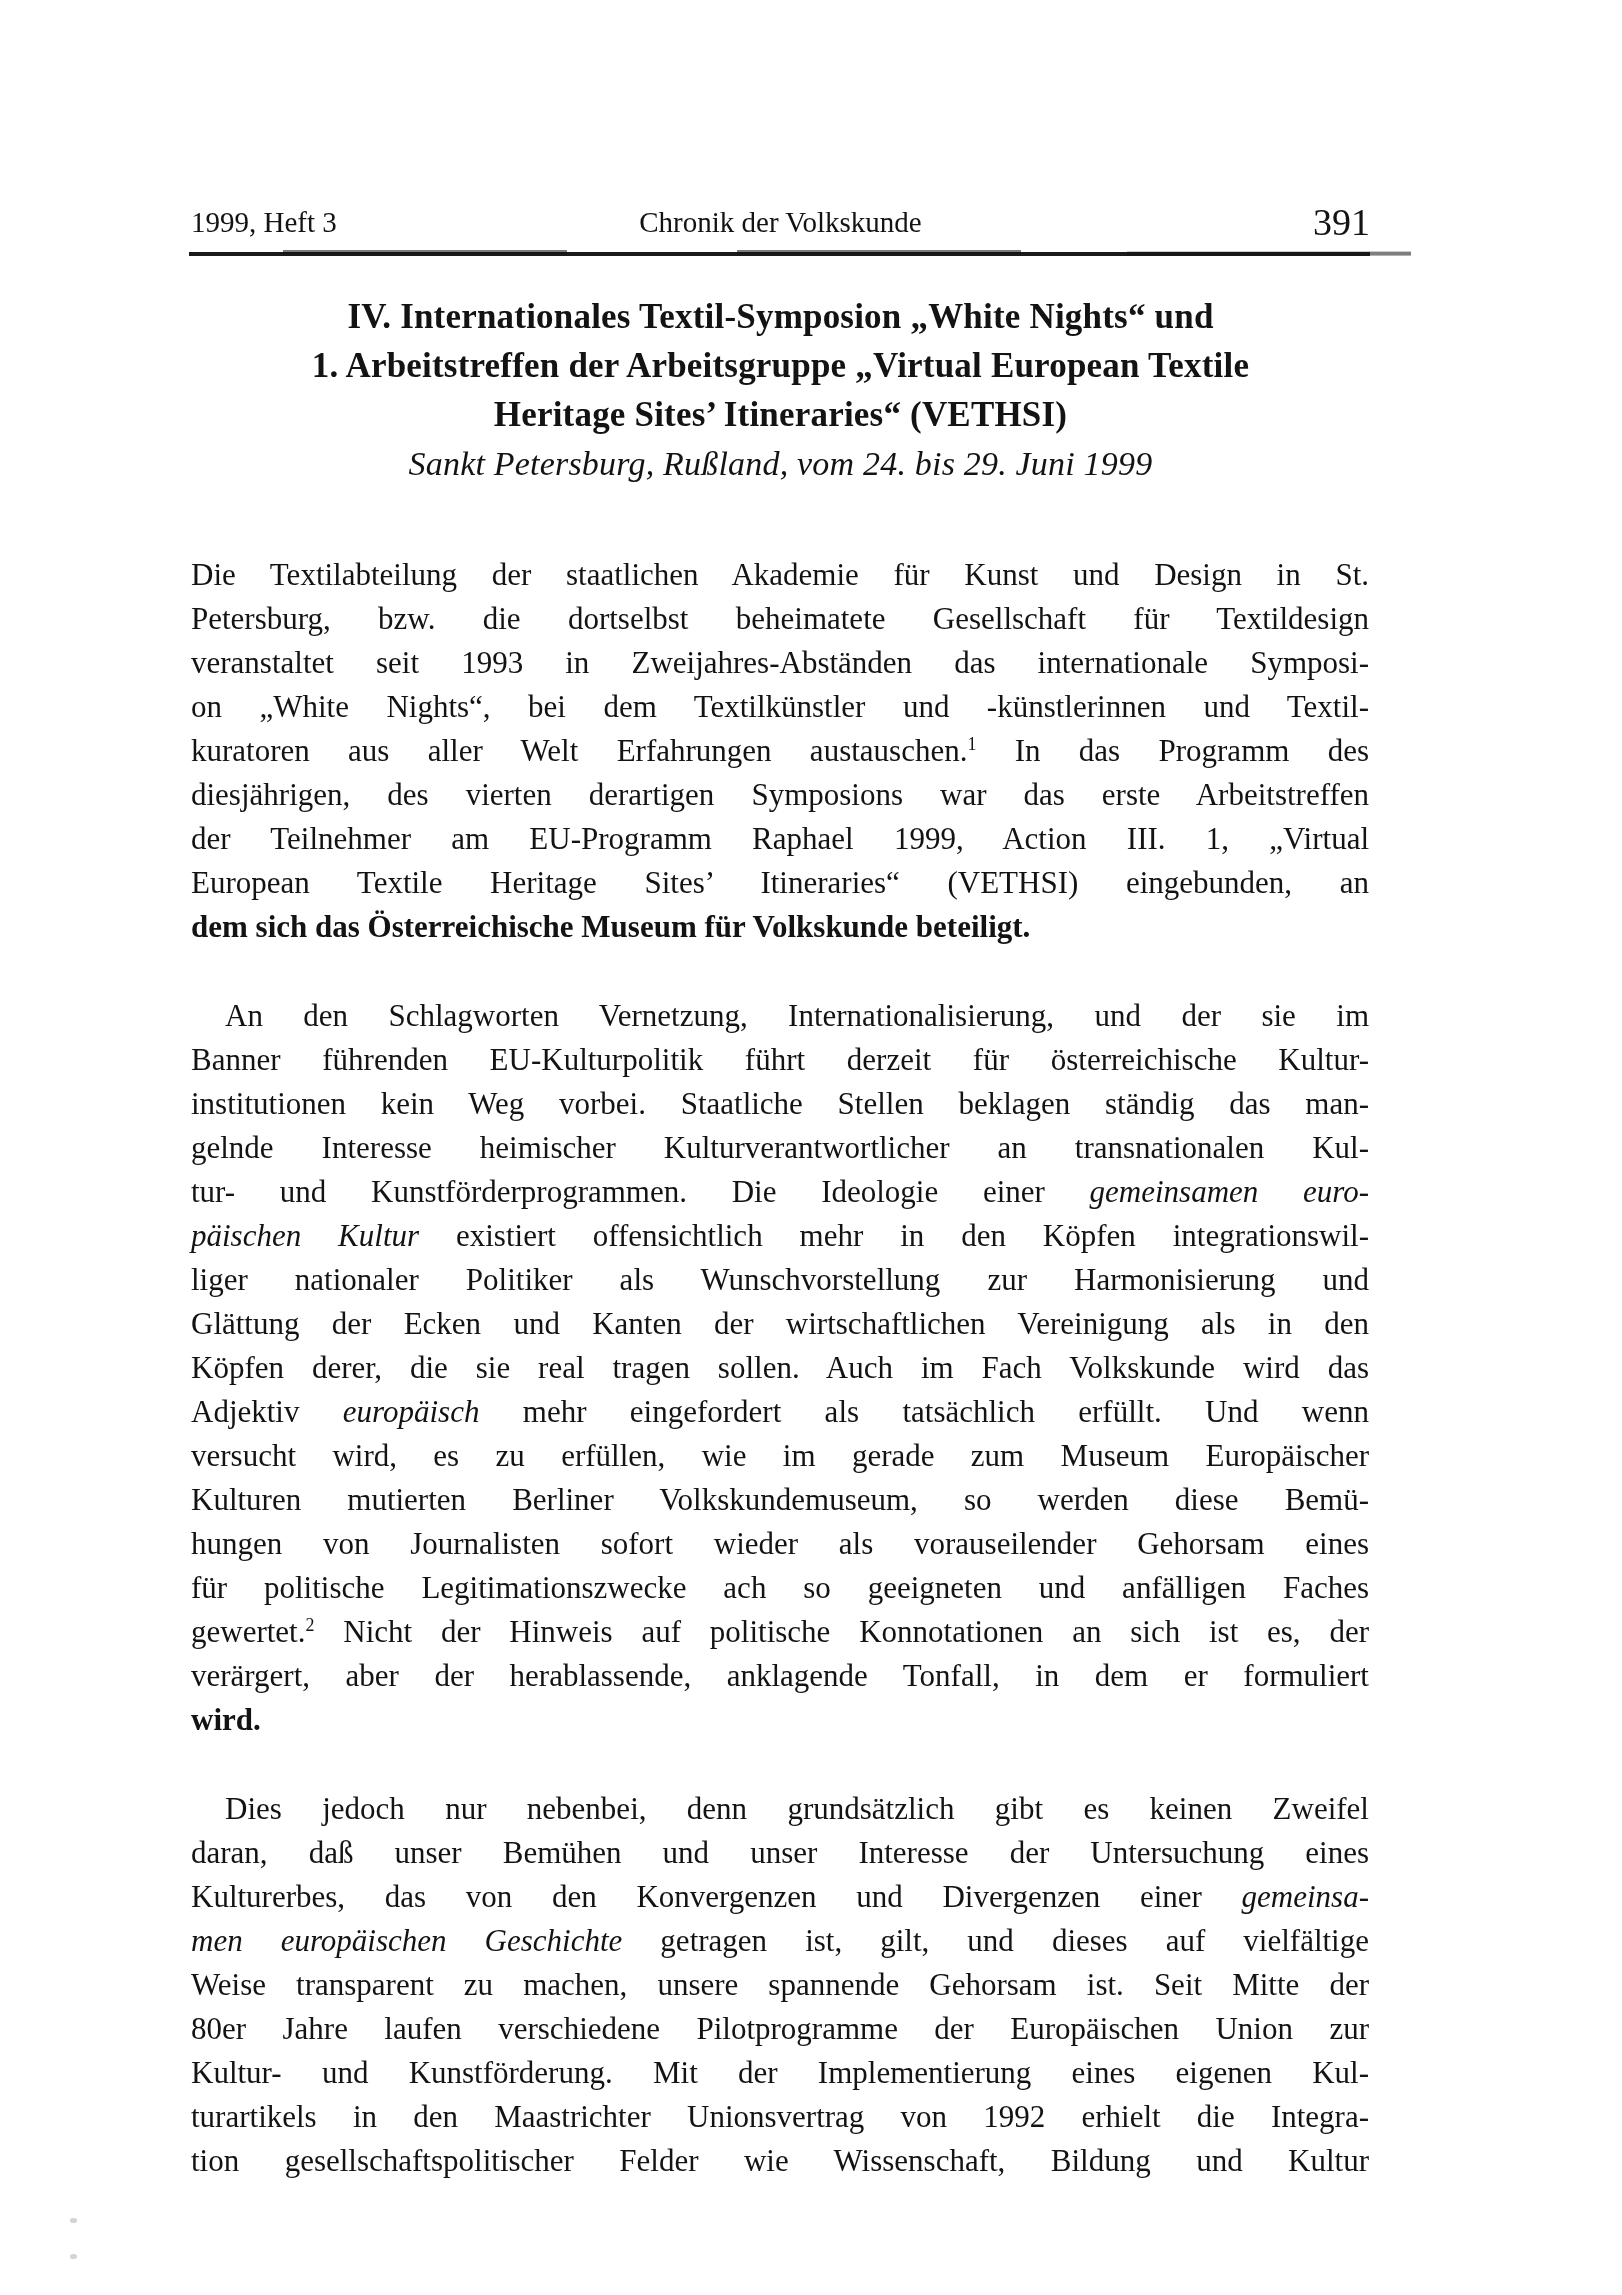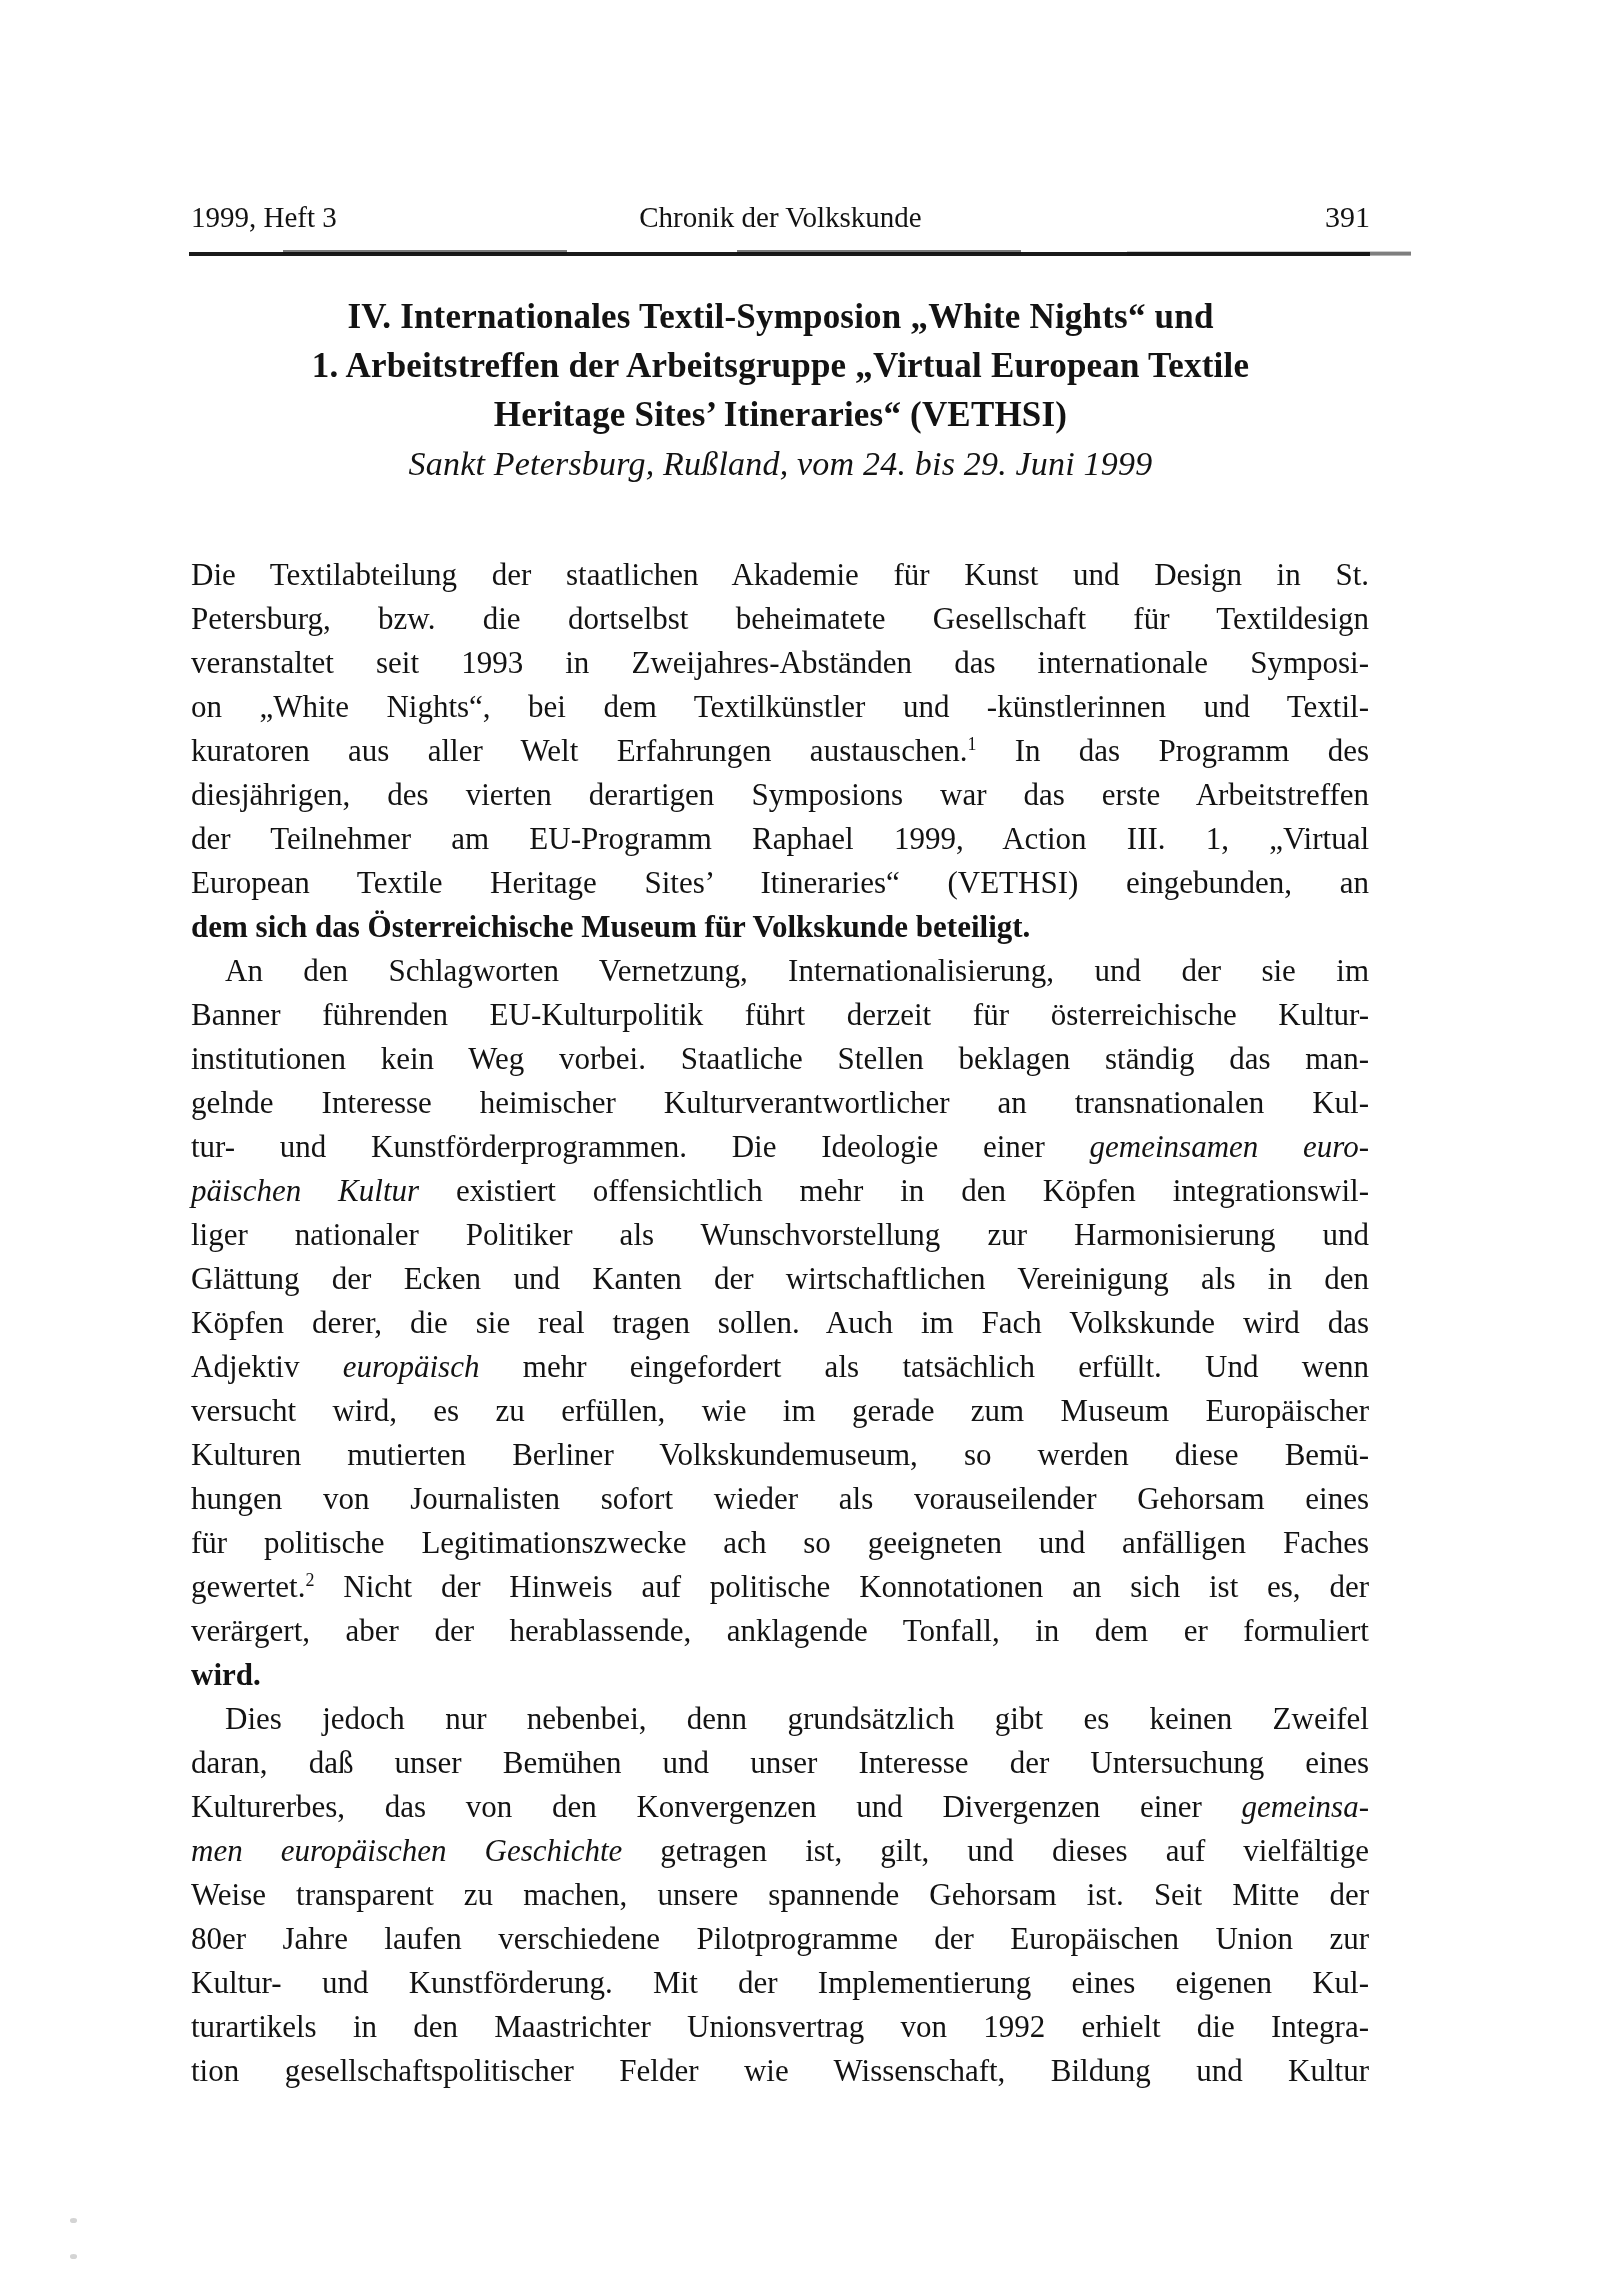--- a/index.html
+++ b/index.html
@@ -14,21 +14,21 @@
   .page { position:absolute; inset:0; }
 
   
   .header {
     position:absolute; left:191px; top:200px; width:1179px;
     display:flex; align-items:center;
     font-size:29px;
   }
   .h-left  { flex:1; text-align:left; }
   .h-center{ flex:1.3; text-align:center; }
-  .h-right { flex:1; text-align:right; font-size:30px; }
+  .h-right { flex:1; text-align:right; font-size:38px; }
 
   .rule {
     position:absolute; left:189px; top:252px; width:1181px; height:4px;
     background:#1a1a1a;
   }
   .rule::after { 
     content:""; position:absolute; left:8%; top:-1.6px; width:24%; height:3.2px;
     background:#111; box-shadow: 454px 0 0 #111, 844px 1.6px 0 #161616;
     opacity:.55;
   }
@@ -46,21 +46,21 @@
   
   .body-text {
     position:absolute; left:191px; top:553px; width:1178px;
     font-size:31px; line-height:44px;
   }
   .bline {
     text-align:justify;
     text-align-last:justify;
   }
   .bline.no-just { text-align:left; text-align-last:left;font-weight:bold; }
-  .bline.indent { text-indent:34px; }
+  .bline.indent { text-indent:34px;margin-top:45px; }
   .seg-i { font-style:italic; }
   .seg-sup { vertical-align:super; font-size:58%; line-height:0; }
 
   
   .speck {
     position:absolute; width:7.3px; height:4.9px; border-radius:50%;
     background:#d4d4d4;
   }
   .s1 { left:70px; top:2218px; }
   .s2 { left:70px; top:2254px; }

